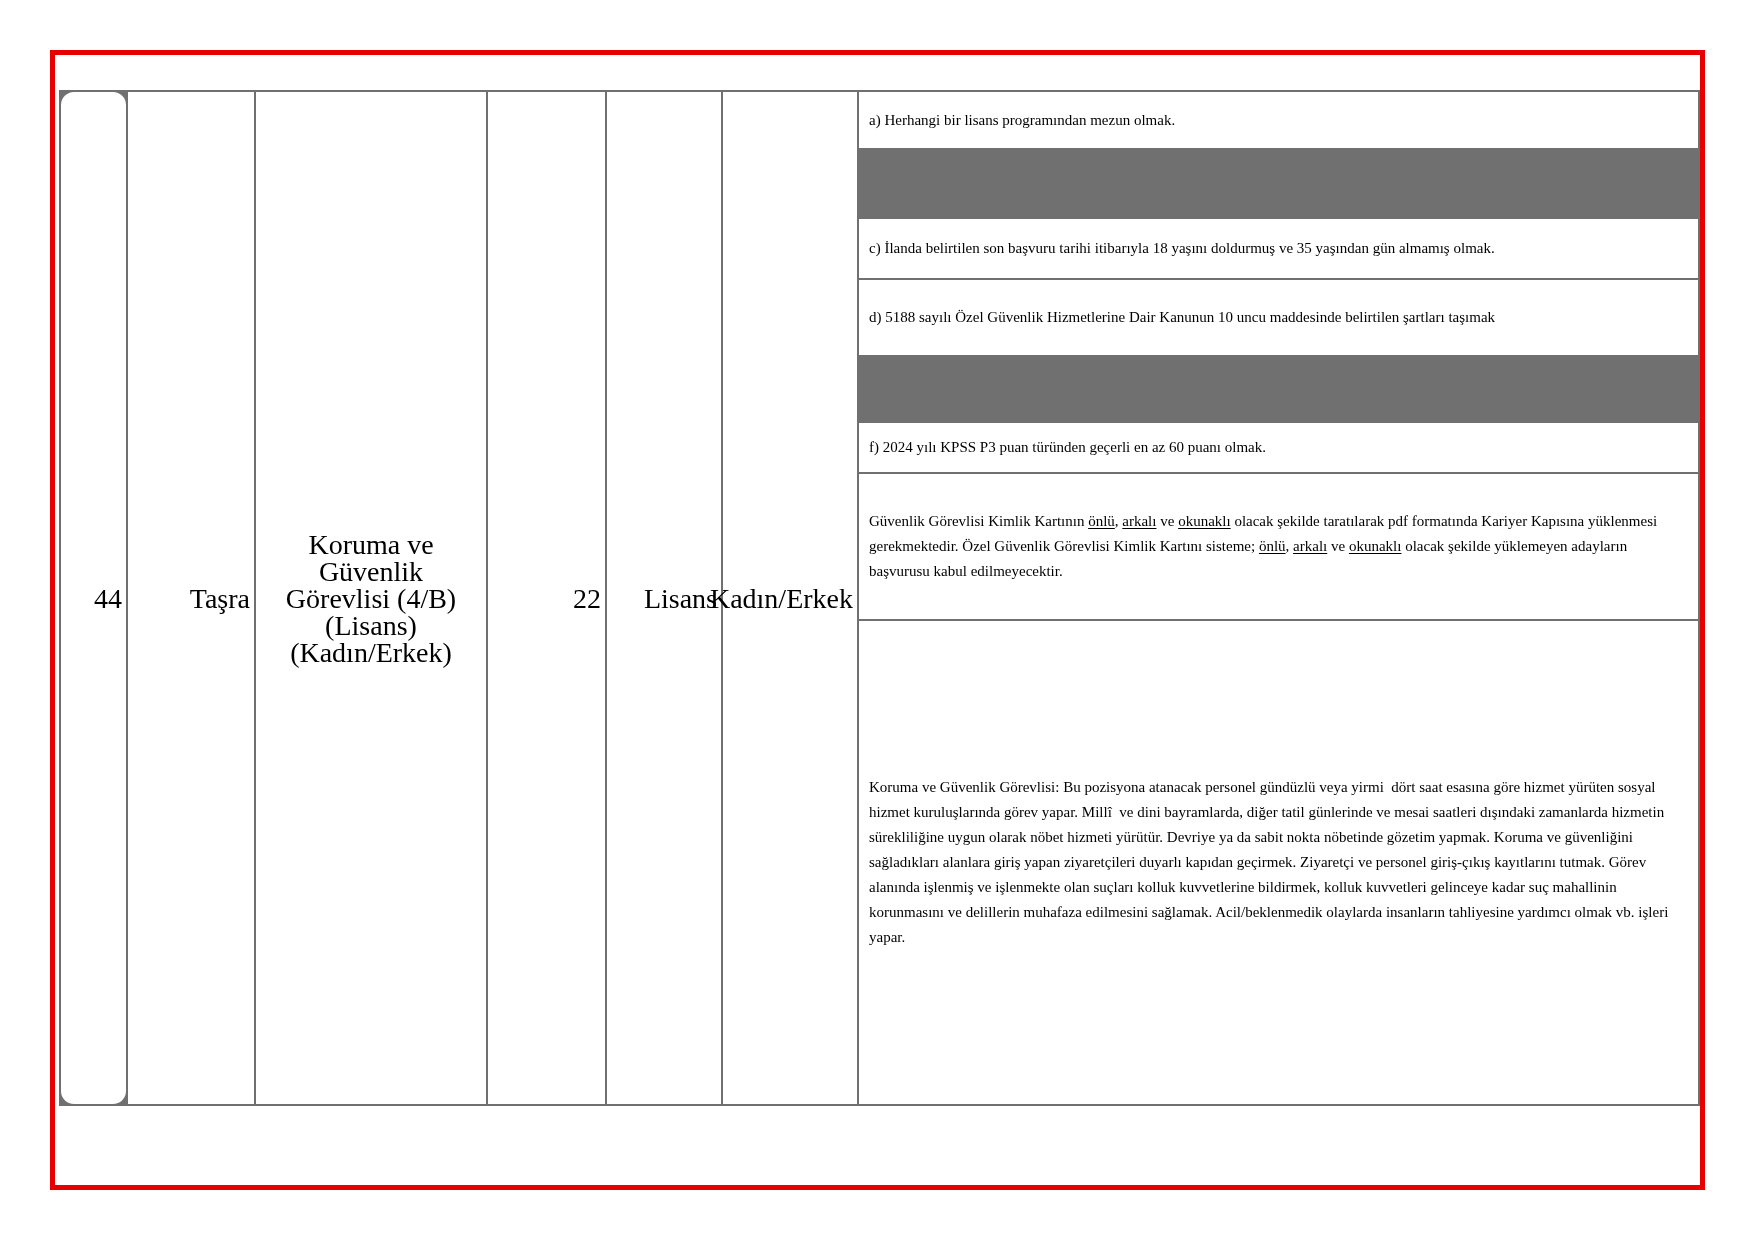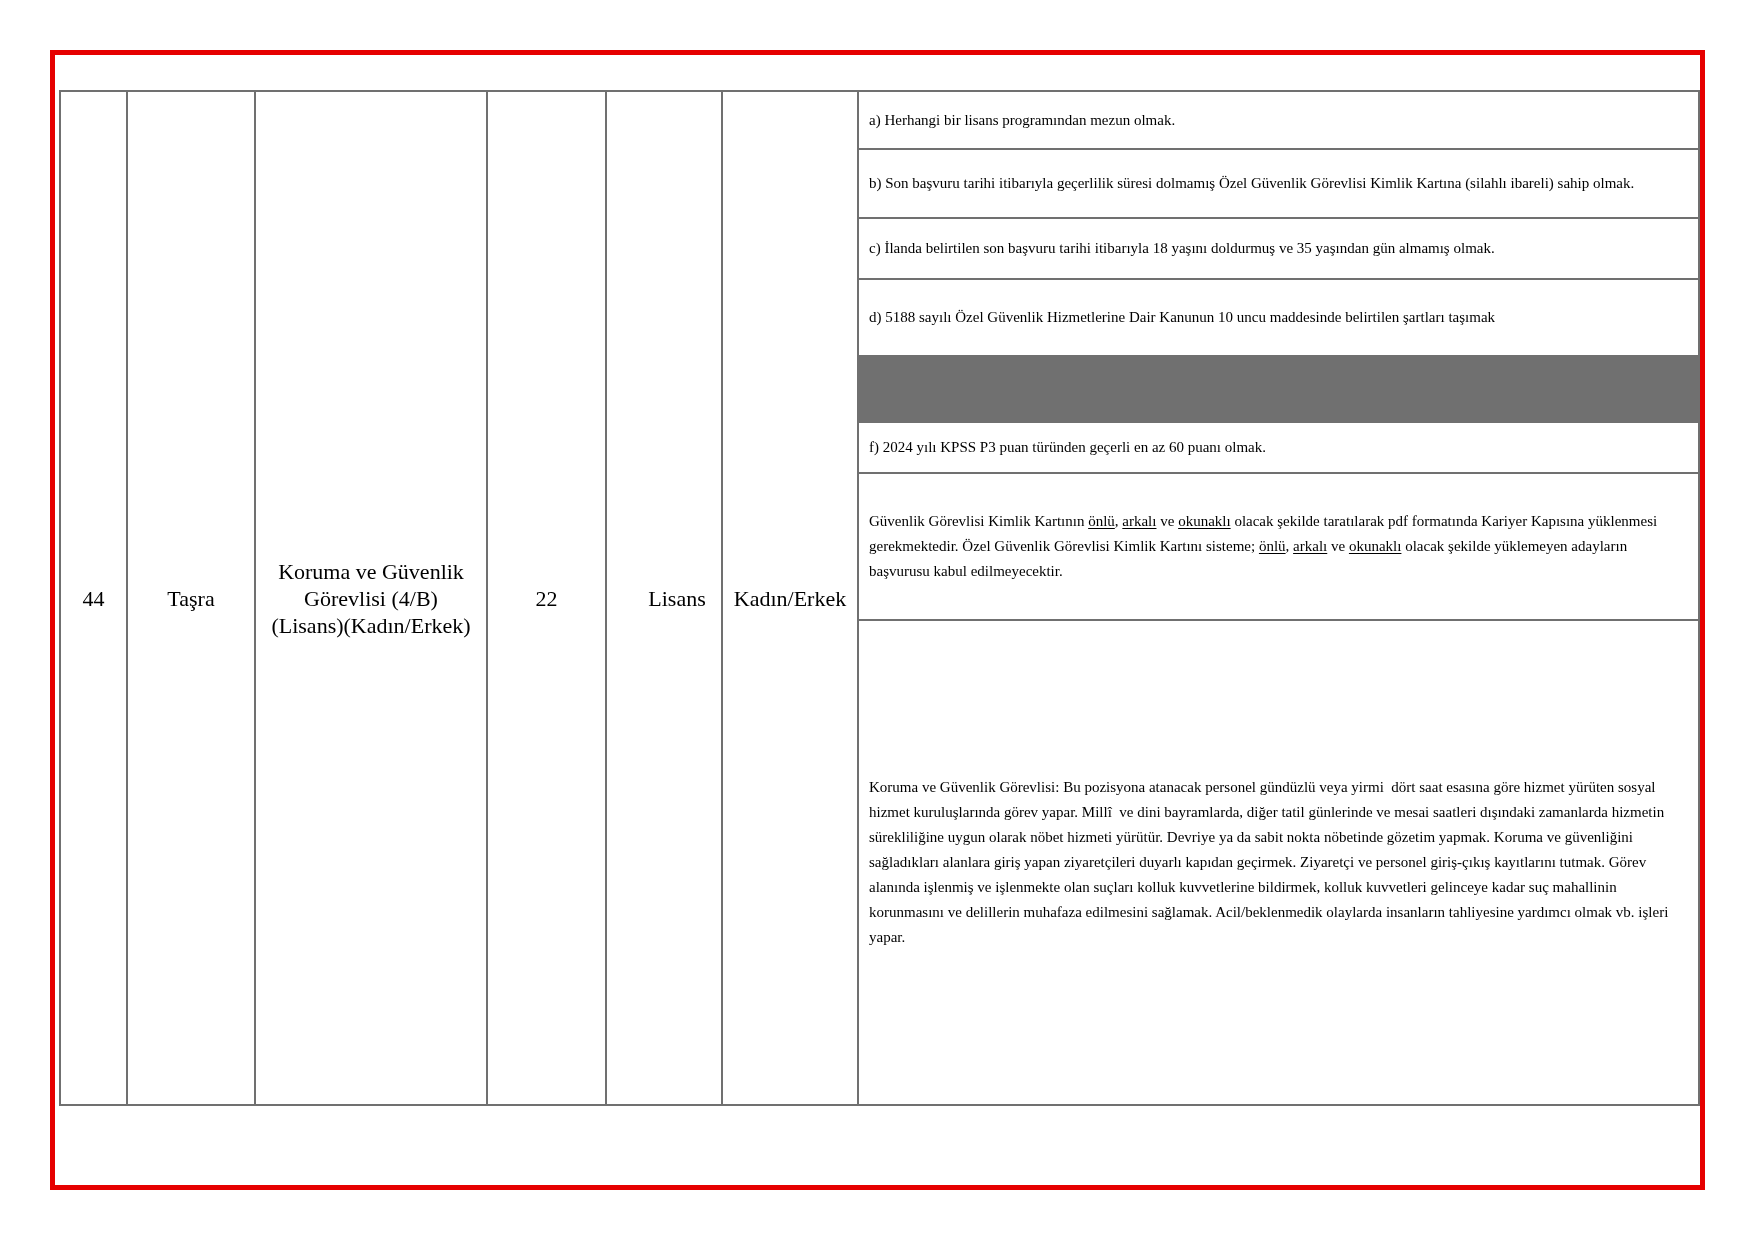--- a/index.html
+++ b/index.html
@@ -40,28 +40,28 @@
     padding: 2px;
   }
   .cell {
     background: #ffffff;
     display: flex;
     box-sizing: border-box;
   }
   .left-cell {
     grid-row: 1 / 9;
     align-items: center;
-    justify-content: center;
+    justify-content: flex-end;
     text-align: center;
-    font-size: 22px;
+    font-size: 28px;
     line-height: 27px;
     padding: 4px;
     white-space: pre-line;
   }
-  .c1 { grid-column: 1; }
+  .c1 { grid-column: 1; border-radius: 13px; }
   .c2 { grid-column: 2; }
   .c3 { grid-column: 3; }
   .c4 { grid-column: 4; }
   .c5 { grid-column: 5; padding-left: 30px; }
   .c6 { grid-column: 6; }
   .req-cell {
     grid-column: 7;
     align-items: center;
     font-size: 15px;
     line-height: 25px;
@@ -106,23 +106,20 @@
   </div>
 
   <div class="cell left-cell c6">
     <span>Kadın/Erkek</span>
   </div>
 
   <div class="cell req-cell" style="grid-row:1">
     <span class="req-text">a) Herhangi bir lisans programından mezun olmak.</span>
   </div>
 
-  <div class="cell req-cell" style="grid-row:2">
-    <span class="req-text">b) Son başvuru tarihi itibarıyla geçerlilik süresi dolmamış Özel Güvenlik Görevlisi Kimlik Kartına (silahlı ibareli) sahip olmak.</span>
-  </div>
 
   <div class="cell req-cell" style="grid-row:3">
     <span class="req-text">c) İlanda belirtilen son başvuru tarihi itibarıyla 18 yaşını doldurmuş ve 35 yaşından gün almamış olmak.</span>
   </div>
 
   <div class="cell req-cell" style="grid-row:4">
     <span class="req-text">d) 5188 sayılı Özel Güvenlik Hizmetlerine Dair Kanunun 10 uncu maddesinde belirtilen şartları taşımak</span>
   </div>
 
 

